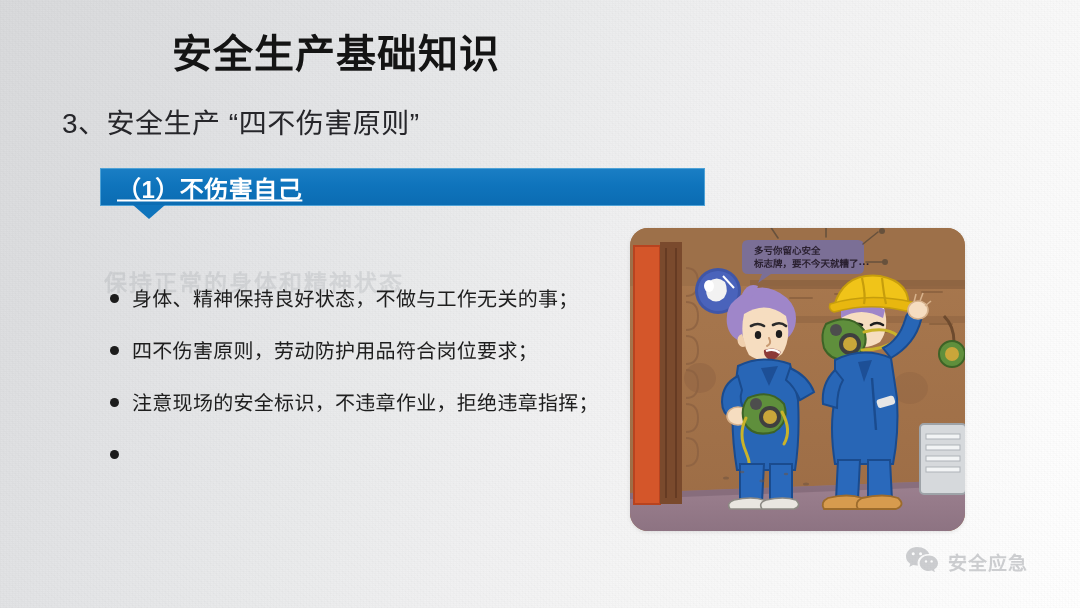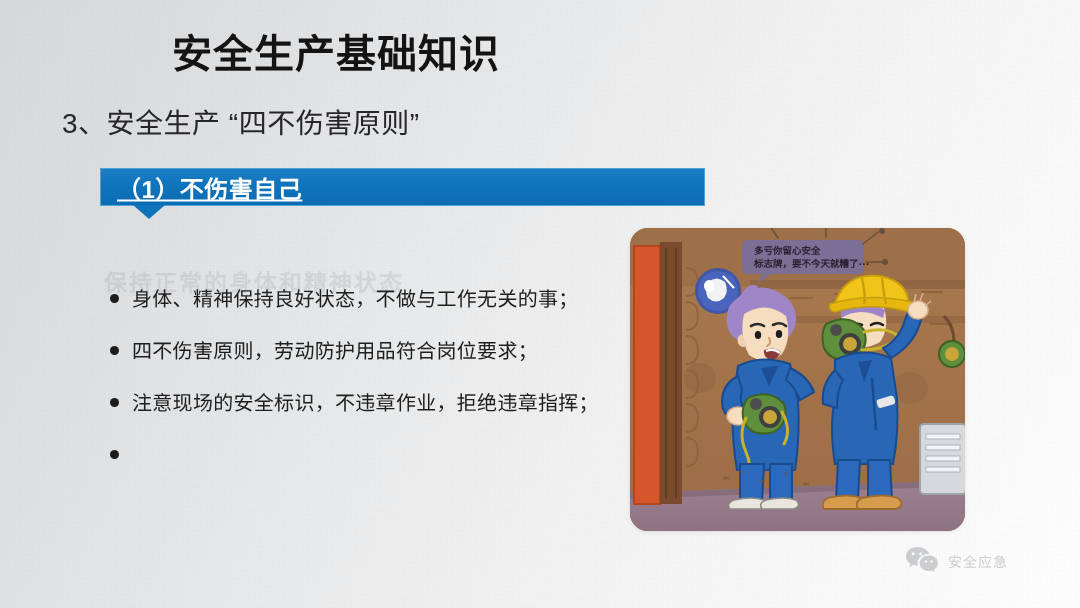--- a/index.html
+++ b/index.html
@@ -161,22 +161,22 @@
   #wechat-watermark {
     position: absolute;
     left: 905px;
     top: 546px;
     display: flex;
     align-items: center;
     opacity: .42;
   }
   #wechat-icon { flex: 0 0 auto; margin-right: 9px; }
   #wechat-label {
-    font-size: 14px;
-    font-weight: 400;
+    font-size: 19px;
+    font-weight: 700;
     color: #8d9096;
     letter-spacing: 1px;
     white-space: nowrap;
   }
 </style>
 </head>
 <body>
 
 <div id="slide">
 

